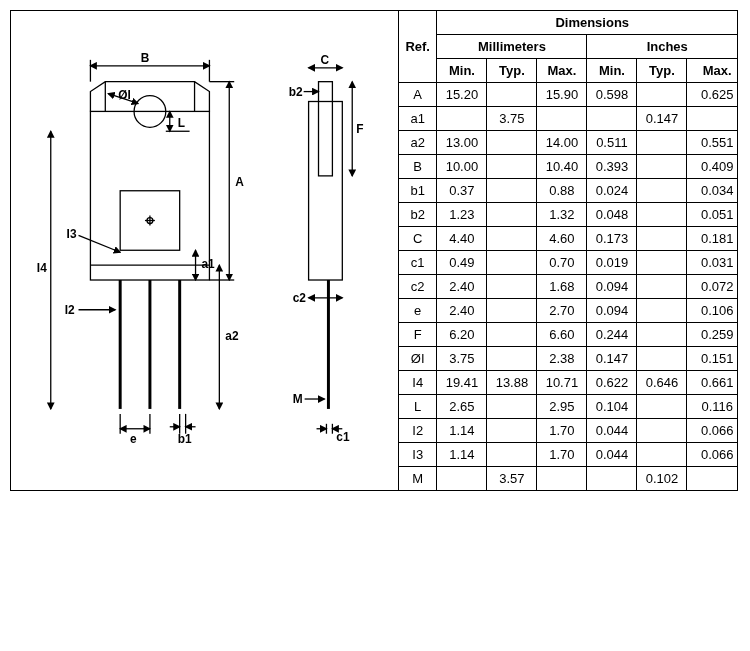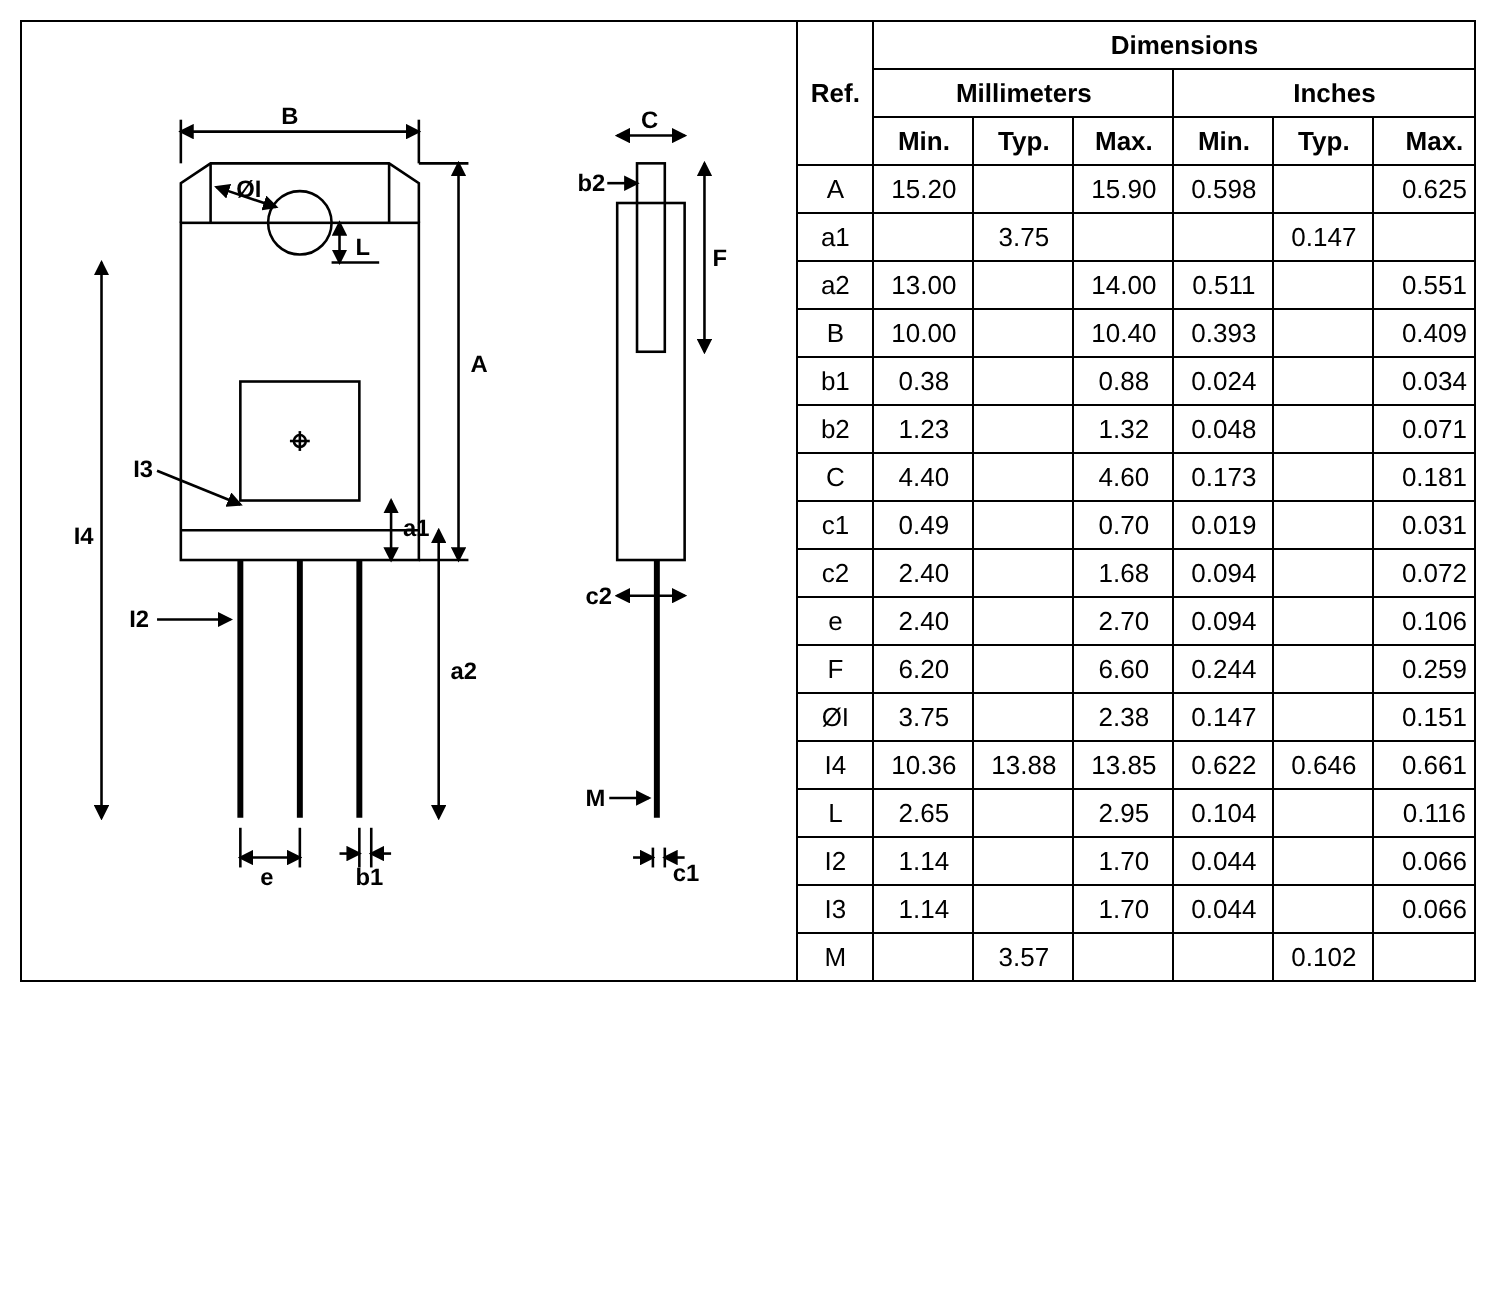--- a/index.html
+++ b/index.html
@@ -235,35 +235,35 @@
             <td class="ref">B</td>
             <td>10.00</td>
             <td></td>
             <td>10.40</td>
             <td>0.393</td>
             <td></td>
             <td>0.409</td>
           </tr>
           <tr>
             <td class="ref">b1</td>
-            <td>0.38</td>
+            <td>0.37</td>
             <td></td>
             <td>0.88</td>
             <td>0.024</td>
             <td></td>
             <td>0.034</td>
           </tr>
           <tr>
             <td class="ref">b2</td>
             <td>1.23</td>
             <td></td>
             <td>1.32</td>
             <td>0.048</td>
             <td></td>
-            <td>0.071</td>
+            <td>0.051</td>
           </tr>
           <tr>
             <td class="ref">C</td>
             <td>4.40</td>
             <td></td>
             <td>4.60</td>
             <td>0.173</td>
             <td></td>
             <td>0.181</td>
           </tr>
@@ -307,23 +307,23 @@
             <td class="ref">ØI</td>
             <td>3.75</td>
             <td></td>
             <td>2.38</td>
             <td>0.147</td>
             <td></td>
             <td>0.151</td>
           </tr>
           <tr>
             <td class="ref">I4</td>
-            <td>10.36</td>
+            <td>19.41</td>
             <td>13.88</td>
-            <td>13.85</td>
+            <td>10.71</td>
             <td>0.622</td>
             <td>0.646</td>
             <td>0.661</td>
           </tr>
           <tr>
             <td class="ref">L</td>
             <td>2.65</td>
             <td></td>
             <td>2.95</td>
             <td>0.104</td>

